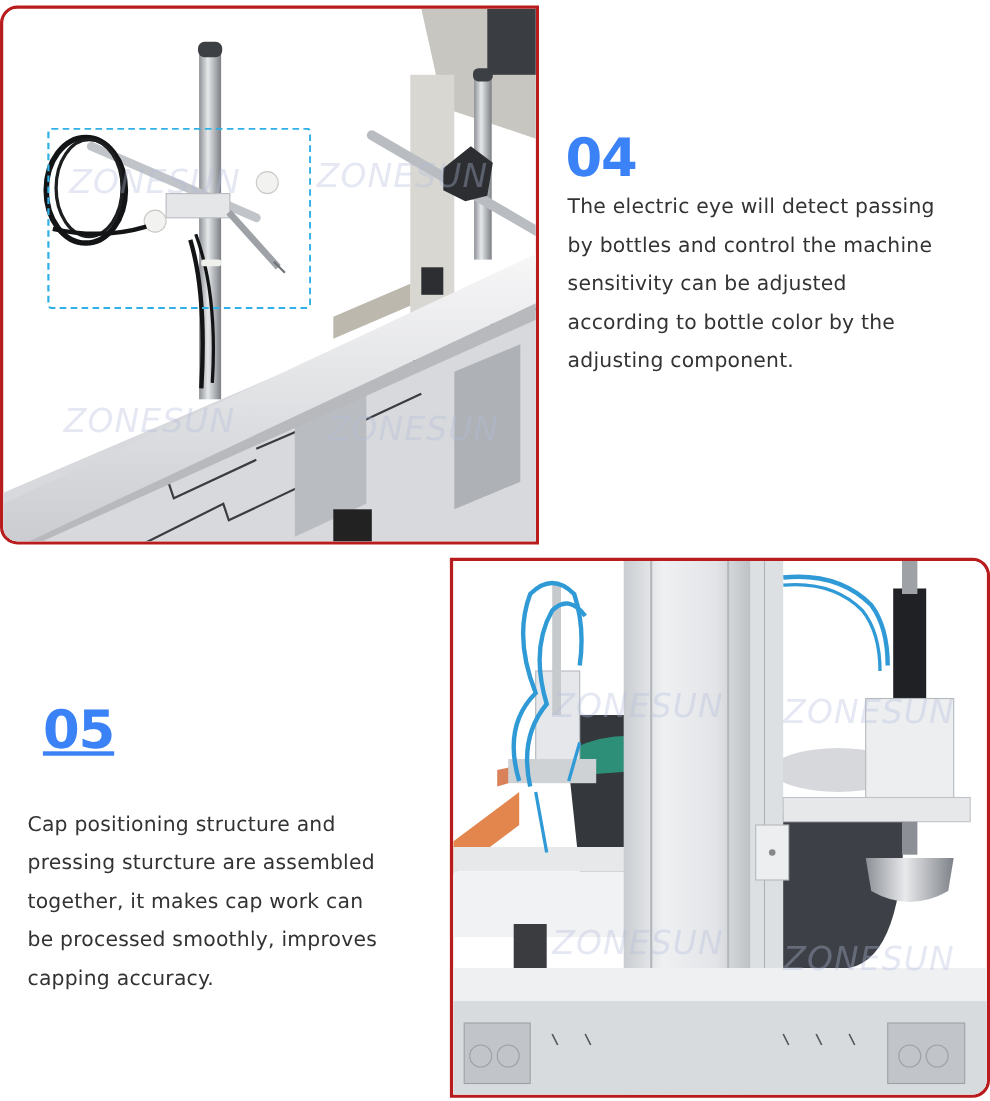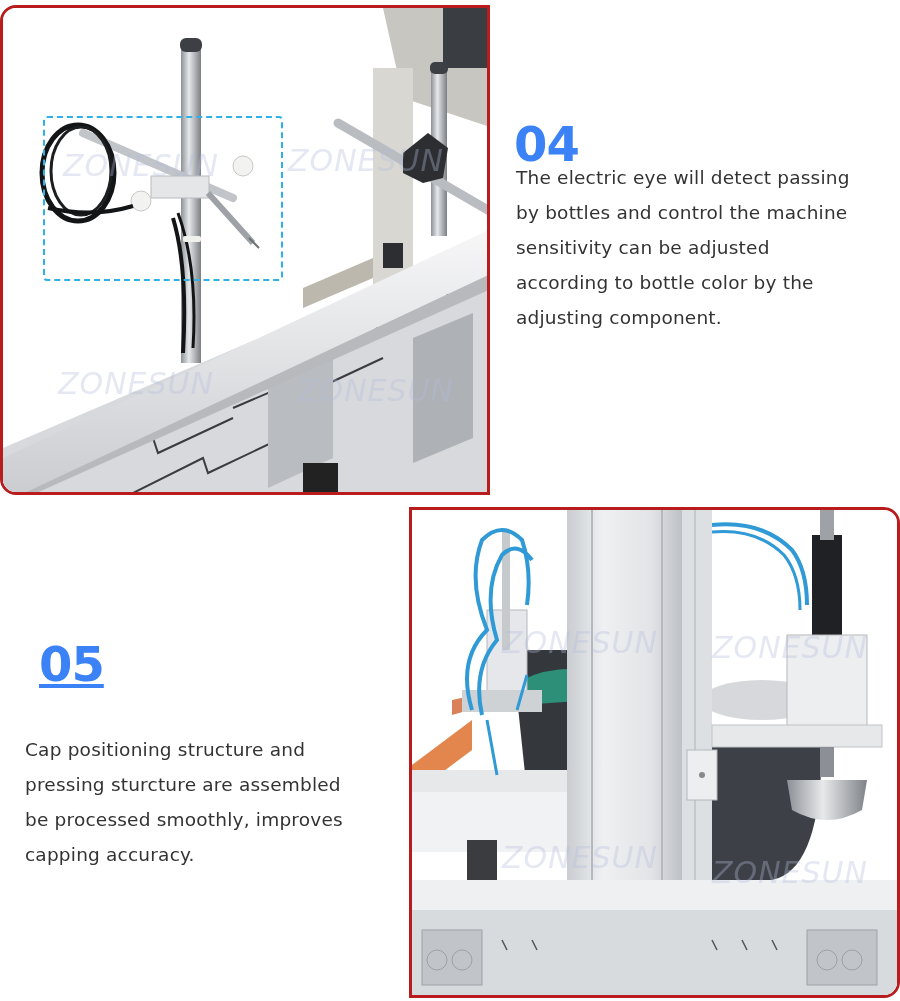--- a/index.html
+++ b/index.html
@@ -7,21 +7,21 @@
 
   .panel { position: absolute; box-sizing: border-box; border: 3px solid #b91c1c; overflow: hidden; background: #f3f4f6; }
   #panel-04 { left: 0; top: 5px; width: 490px; height: 490px; border-radius: 16px 0 0 16px; }
   #panel-05 { left: 409px; top: 507px; width: 491px; height: 491px; border-radius: 0 16px 16px 0; }
 
   .num { position: absolute; font-family: "DejaVu Sans", sans-serif; font-weight: bold; font-size: 48px; color: #3b82f6; letter-spacing: -1px; line-height: 1; }
   #num-04 { left: 514px; top: 120px; }
   #num-05 { left: 39px; top: 640px; text-decoration: underline; }
 
   .desc { position: absolute; font-family: "DejaVu Sans", sans-serif; font-size: 18.5px; color: #333333; line-height: 35px; letter-spacing: 0.2px; }
-  #desc-04 { left: 516px; top: 160px; width: 380px; }
+  #desc-04 { left: 516px; top: 171px; width: 380px; }
   #desc-05 { left: 25px; top: 732px; width: 380px; }
   .desc span { display: block; white-space: nowrap; }
 
   .wm { position: absolute; font-family: "DejaVu Sans", sans-serif; font-style: italic; font-size: 30px; color: rgba(180,190,220,0.35); letter-spacing: 1px; pointer-events: none; }
 
   .dashed-box { position: absolute; left: 40px; top: 108px; width: 240px; height: 165px; border: 2px dashed #2fb0e6; border-radius: 4px; box-sizing: border-box; }
 </style>
 </head>
 <body>
 
@@ -98,20 +98,21 @@
   <span>by bottles and control the machine</span>
   <span>sensitivity can be adjusted</span>
   <span>according to bottle color by the</span>
   <span>adjusting component.</span>
 </div>
 
 <div id="num-05" class="num">05</div>
 <div id="desc-05" class="desc">
   <span>Cap positioning structure and</span>
   <span>pressing sturcture are assembled</span>
+  <span>together, it makes cap work can</span>
   <span>be processed smoothly, improves</span>
   <span>capping accuracy.</span>
 </div>
 
 <div id="panel-05" class="panel" title="Cap positioning and pressing structure with pneumatic tubing">
   <svg width="491" height="491" viewBox="0 0 491 491">
     <defs>
       <linearGradient id="col" x1="0" x2="1">
         <stop offset="0" stop-color="#c9ccd0"></stop>
           <stop offset="0.3" stop-color="#eef0f2"></stop>

